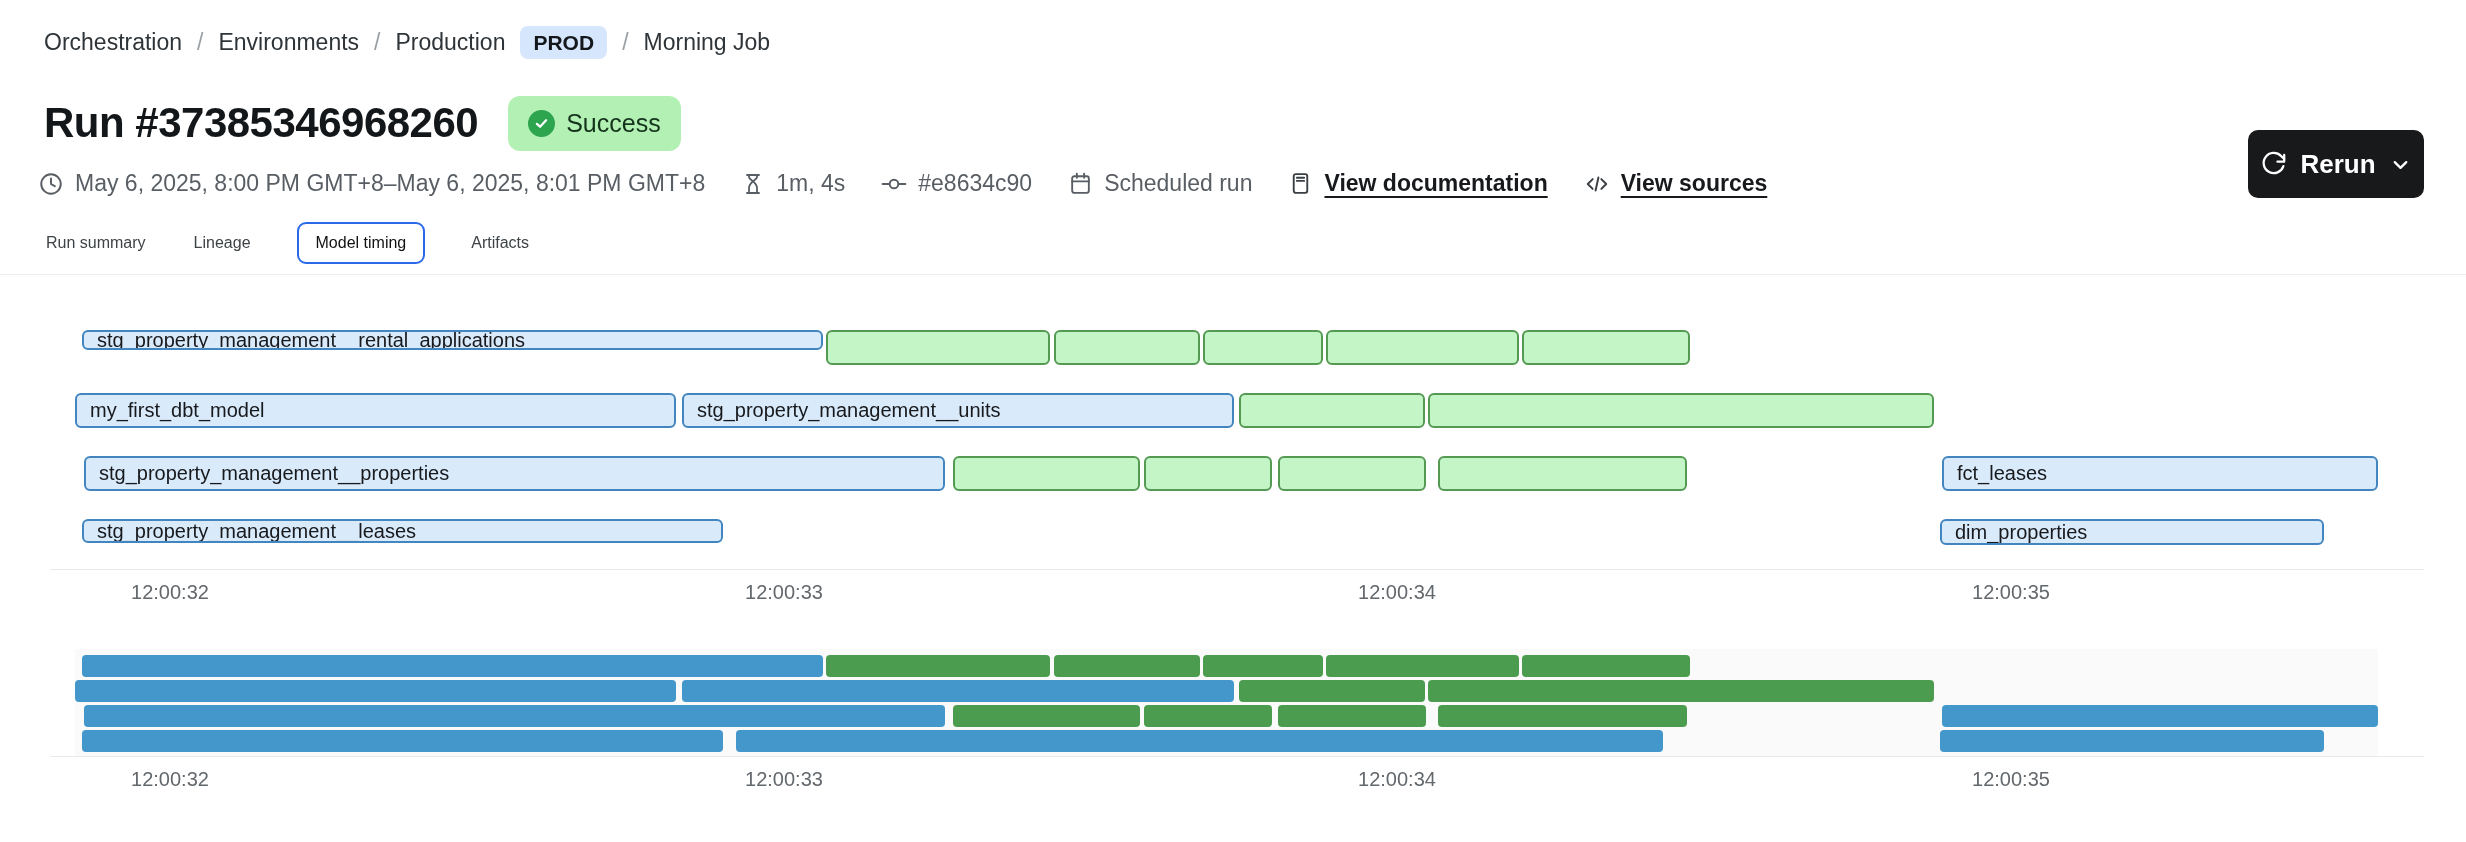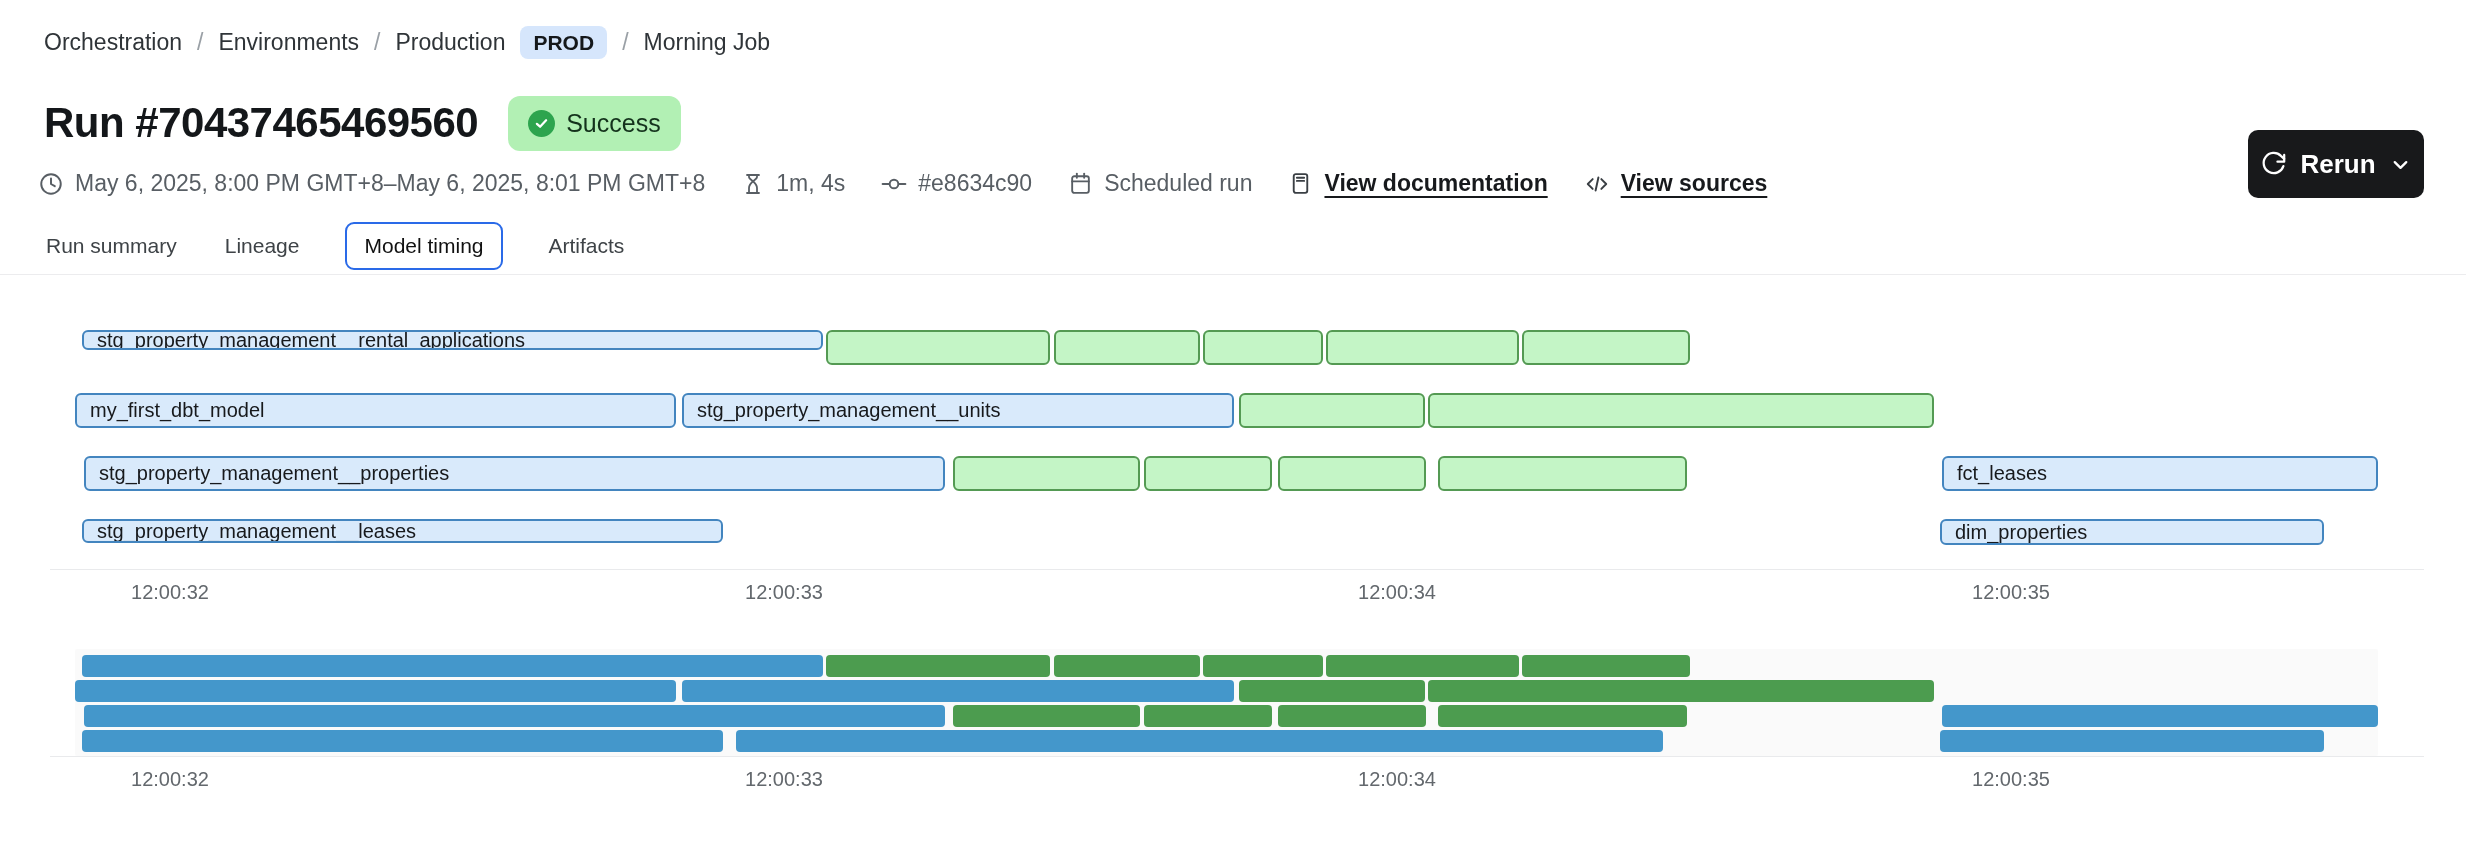--- a/index.html
+++ b/index.html
@@ -35,21 +35,21 @@
     font-size:23px;color:#585e64;}
   .meta-item{display:flex;align-items:center;gap:11px;white-space:nowrap;}
   .meta-item svg{flex:0 0 auto;}
   .meta-link{color:#17191c;font-weight:700;text-decoration:underline;text-underline-offset:5px;cursor:pointer;}
   
   .rerun-btn{position:absolute;left:2248px;top:130px;width:176px;height:68px;background:var(--rerun-bg);
     border:none;border-radius:10px;color:#fff;display:flex;align-items:center;justify-content:center;
     gap:13px;font-size:26px;font-weight:700;font-family:"Liberation Sans",sans-serif;cursor:pointer;}
   
   .tabs{position:absolute;left:44px;top:222px;display:flex;align-items:center;gap:44px;
-    font-size:21px;color:#3e4347;font-weight:500;}
+    font-size:16px;color:#3e4347;font-weight:500;}
   .tab{padding:12px 2px;cursor:pointer;}
   .tab.selected{border:2px solid var(--accent-blue);border-radius:9px;padding:10px 17px;color:#111;}
   .tabbar-divider{position:absolute;left:0;top:274px;width:2466px;height:1px;background:#ececee;}
   
   .chart-layer{position:absolute;left:0;top:0;width:2466px;height:842px;pointer-events:none;}
   .chart-layer > *{pointer-events:auto;}
   .bar-main{position:absolute;border-radius:6px;border:2px solid;display:flex;align-items:center;
     padding-left:13px;font-size:20px;color:#17191c;white-space:nowrap;overflow:hidden;cursor:pointer;}
   .bar-main.model{background:var(--model-fill);border-color:var(--model-border);}
   .bar-main.test{background:var(--test-fill);border-color:var(--test-border);}
@@ -71,21 +71,21 @@
   <span class="crumb-sep">/</span>
   <span class="crumb">Environments</span>
   <span class="crumb-sep">/</span>
   <span class="crumb">Production</span>
   <span class="prod-badge">PROD</span>
   <span class="crumb-sep">/</span>
   <span class="crumb">Morning Job</span>
 </nav>
 
 <header class="title-row">
-  <h1 class="run-title">Run #70437465469560</h1>
+  <h1 class="run-title">Run #37385346968260</h1>
   <span class="success-badge">
     <span class="check-circle">
       <svg width="17" height="17" viewBox="0 0 24 24" fill="none" stroke="#ffffff" stroke-width="3.2" stroke-linecap="round" stroke-linejoin="round">
           <polyline points="5.5 12.5 10 16.5 18.5 7.5"></polyline>
         </svg>
     </span>
     <span>Success</span>
   </span>
 </header>
 

